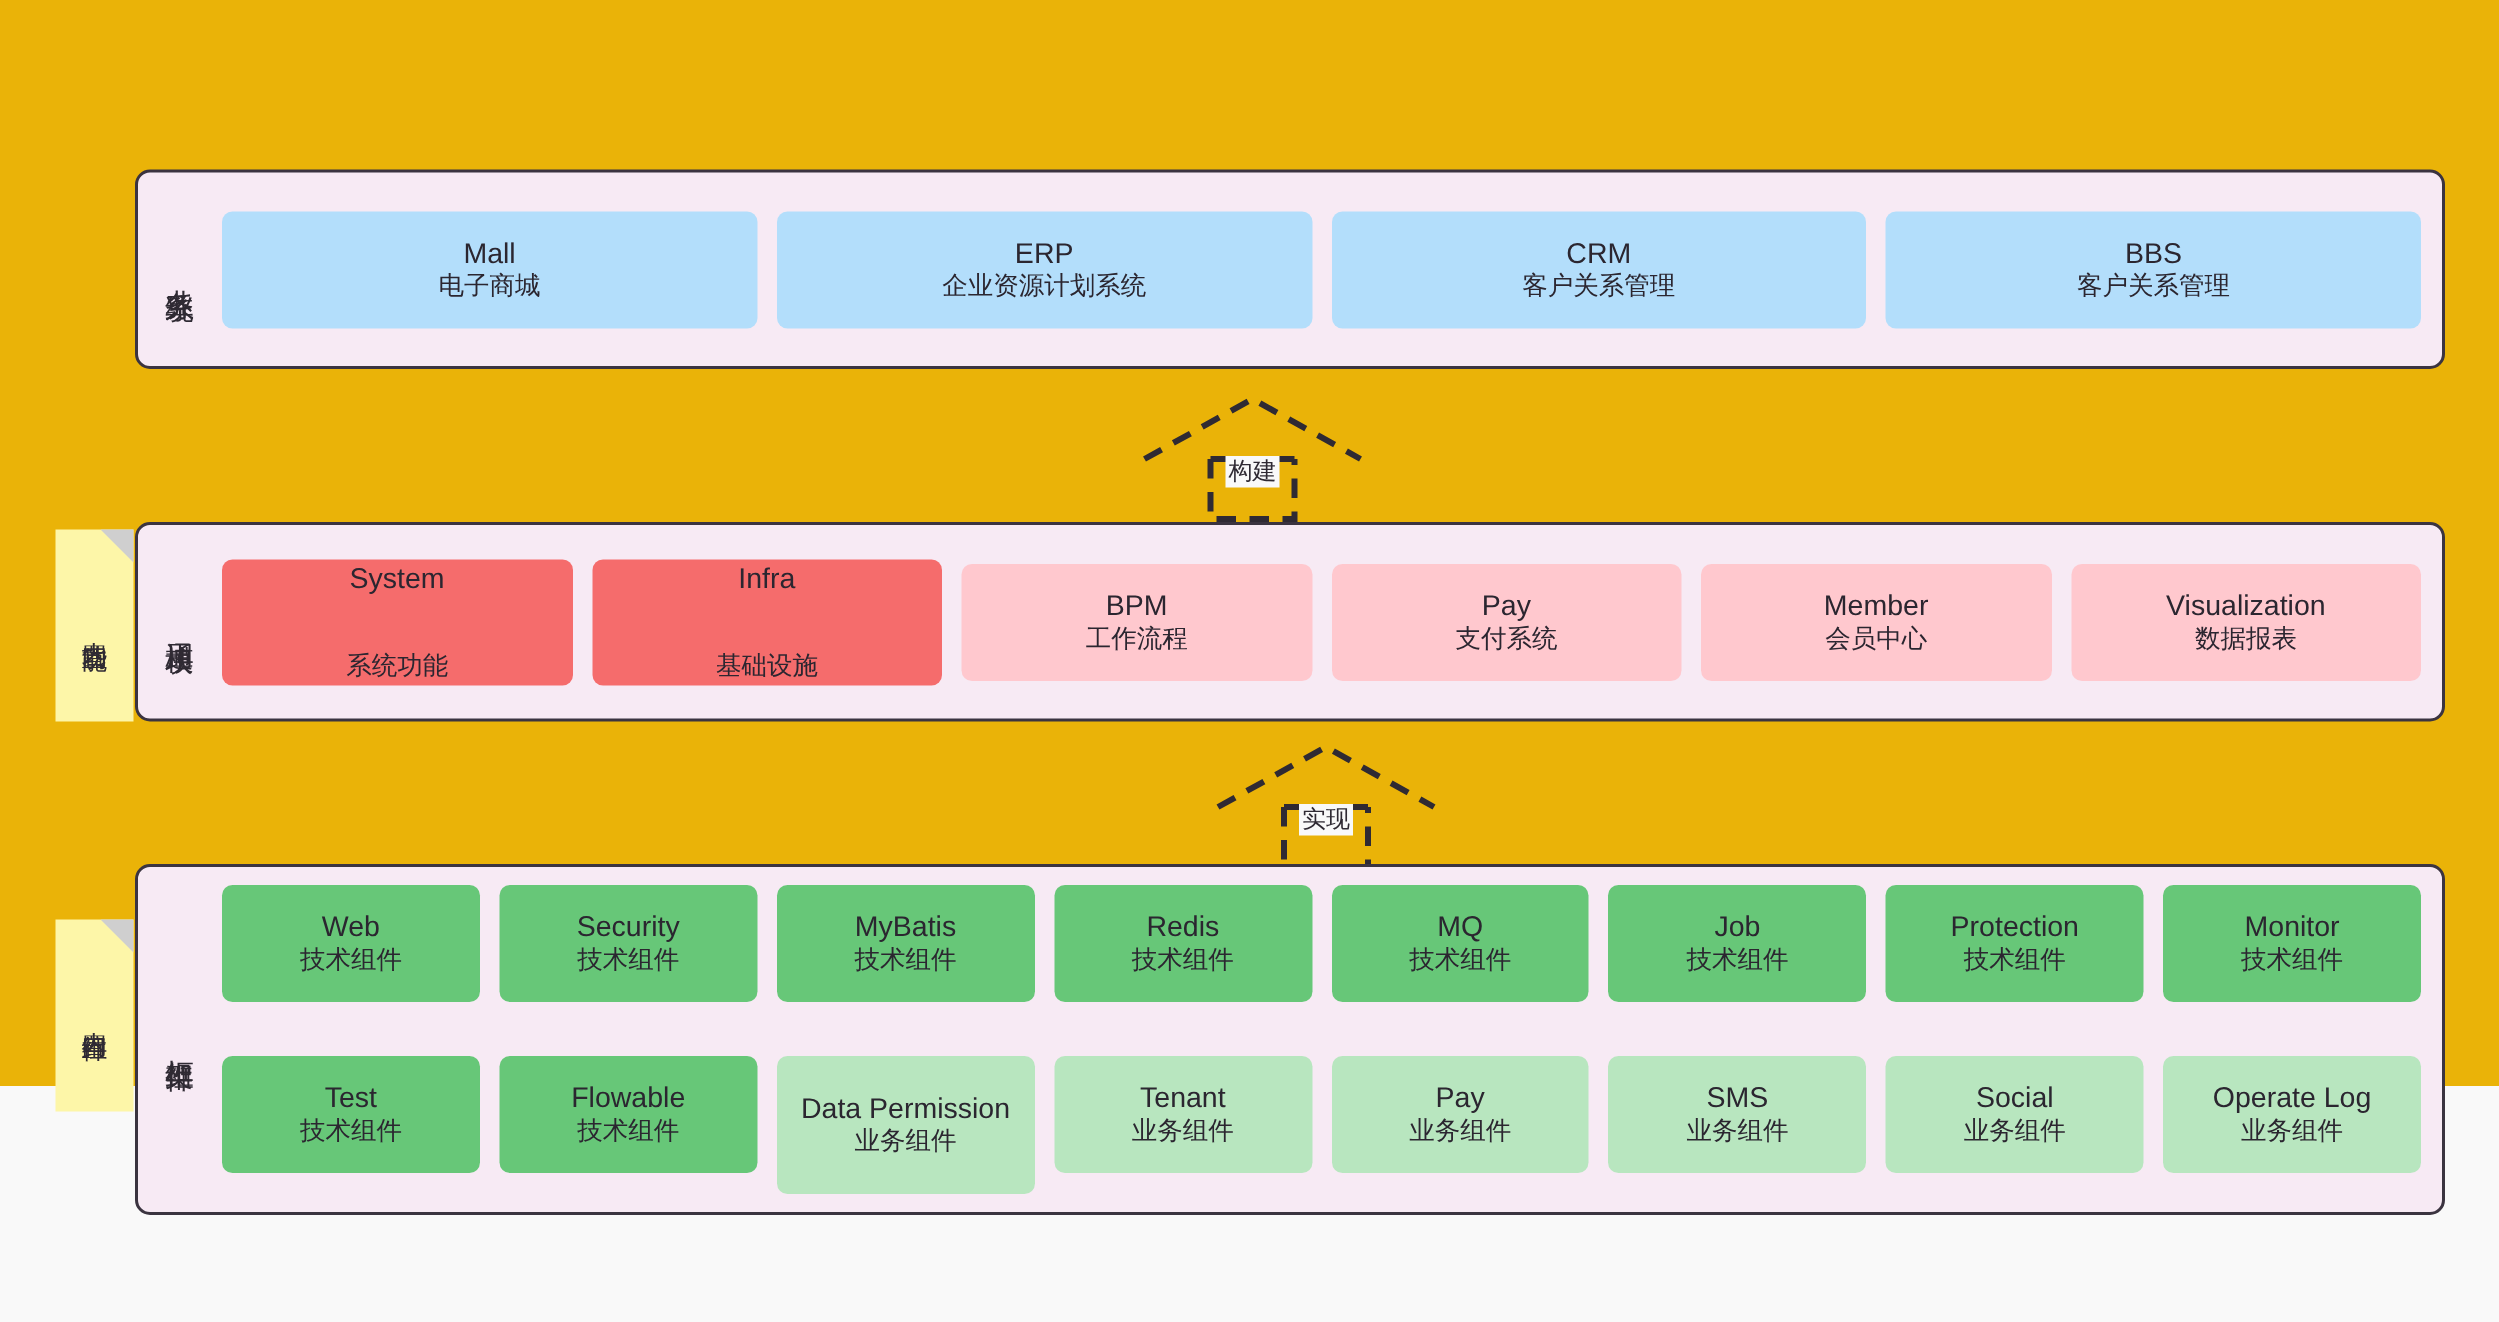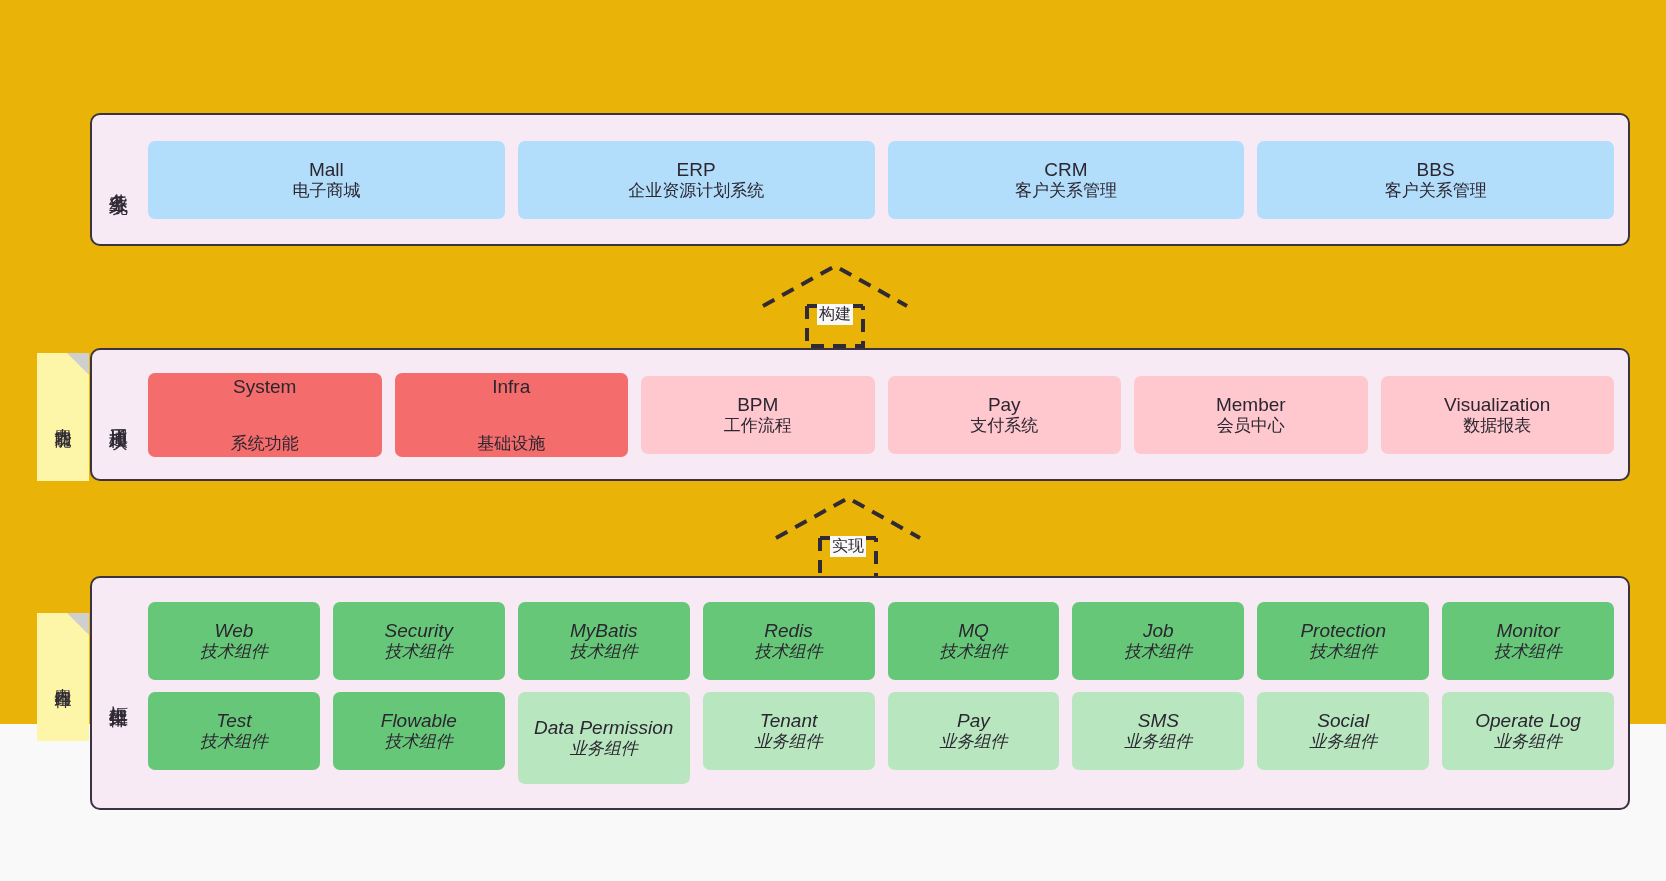--- a/index.html
+++ b/index.html
@@ -36,24 +36,23 @@
   }
   .layer-body {
     flex: 1 1 auto;
     display: flex;
     align-items: center;
     gap: 13px;
     padding: 0 14px 0 2px;
   }
   .layer-body.two-rows {
     flex-direction: column;
-    justify-content: center;
+    justify-content: space-between;
     gap: 12px;
     padding: 12px 14px 12px 2px;
-    font-style: italic;
   }
   .grid-row { display: flex; gap: 13px; width: 100%; align-items: stretch; }
 
   
   .card {
     flex: 1 1 0;
     border-radius: 7px;
     display: flex;
     flex-direction: column;
     align-items: center;
@@ -178,21 +177,21 @@
         <span class="t2">会员中心</span>
       </div>
       <div class="card pink">
         <span class="t1">Visualization</span>
         <span class="t2">数据报表</span>
       </div>
 
     </div>
   </div>
 
-  <div class="connector" style="left:768px; top:490px; width:160px; height:92px;">
+  <div class="connector" style="left:804px; top:490px; width:160px; height:92px;">
     <svg width="160" height="92" viewBox="0 0 160 92">
       <path d="M 8 48 L 80 8 L 152 48" fill="none" stroke="#2f2a33" stroke-width="4" stroke-dasharray="13 9" stroke-linecap="butt"></path>
       <path d="M 52 48 L 108 48" fill="none" stroke="#2f2a33" stroke-width="4" stroke-dasharray="13 9"></path>
       <path d="M 52 48 L 52 88 L 108 88 L 108 48" fill="none" stroke="#2f2a33" stroke-width="4" stroke-dasharray="13 9"></path>
     </svg>
     <span class="lbl">实现</span>
   </div>
 
   <div class="note" style="left:37px; top:613px; height:128px;">
     <span class="fold"></span>

